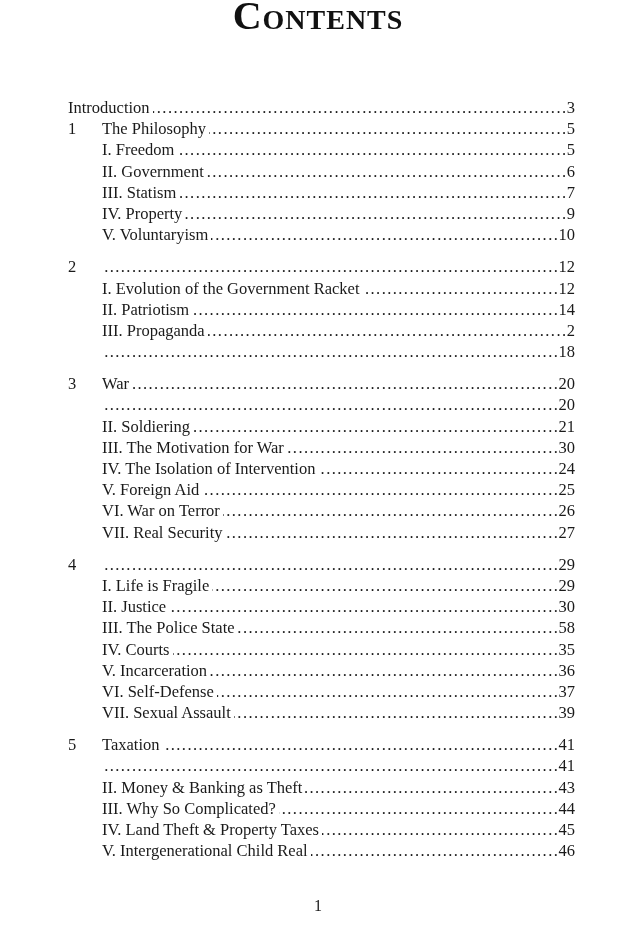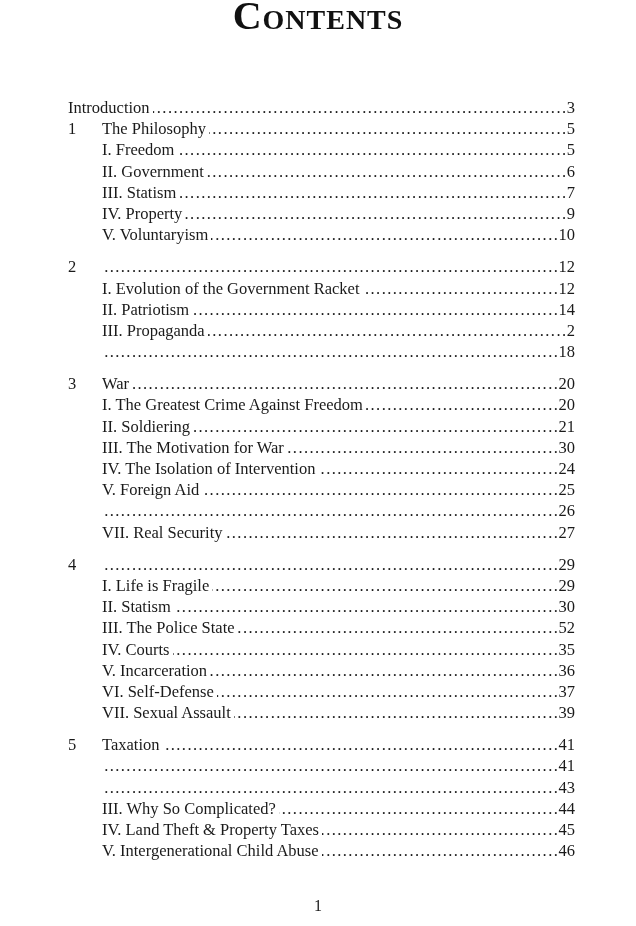--- a/index.html
+++ b/index.html
@@ -171,21 +171,20 @@
       </div>
       <div class="group">
         <div class="row">
           <span class="num">3</span>
           <span class="label">War</span>
           <span class="dots"></span>
           <span class="page">20</span>
         </div>
         <div class="row">
           <span class="num"></span>
-          <span class="label">I. The Greatest Crime Against Freedom</span>
           <span class="dots"></span>
           <span class="page">20</span>
         </div>
         <div class="row">
           <span class="num"></span>
           <span class="label">II. Soldiering</span>
           <span class="dots"></span>
           <span class="page">21</span>
         </div>
         <div class="row">
@@ -201,20 +200,21 @@
           <span class="page">24</span>
         </div>
         <div class="row">
           <span class="num"></span>
           <span class="label">V. Foreign Aid</span>
           <span class="dots"></span>
           <span class="page">25</span>
         </div>
         <div class="row">
           <span class="num"></span>
+          <span class="label">VI. War on Terror</span>
           <span class="dots"></span>
           <span class="page">26</span>
         </div>
         <div class="row">
           <span class="num"></span>
           <span class="label">VII. Real Security</span>
           <span class="dots"></span>
           <span class="page">27</span>
         </div>
       </div>
@@ -225,29 +225,29 @@
           <span class="page">29</span>
         </div>
         <div class="row">
           <span class="num"></span>
           <span class="label">I. Life is Fragile</span>
           <span class="dots"></span>
           <span class="page">29</span>
         </div>
         <div class="row">
           <span class="num"></span>
-          <span class="label">II. Statism</span>
+          <span class="label">II. Justice</span>
           <span class="dots"></span>
           <span class="page">30</span>
         </div>
         <div class="row">
           <span class="num"></span>
           <span class="label">III. The Police State</span>
           <span class="dots"></span>
-          <span class="page">52</span>
+          <span class="page">58</span>
         </div>
         <div class="row">
           <span class="num"></span>
           <span class="label">IV. Courts</span>
           <span class="dots"></span>
           <span class="page">35</span>
         </div>
         <div class="row">
           <span class="num"></span>
           <span class="label">V. Incarceration</span>
@@ -274,38 +274,39 @@
           <span class="dots"></span>
           <span class="page">41</span>
         </div>
         <div class="row">
           <span class="num"></span>
           <span class="dots"></span>
           <span class="page">41</span>
         </div>
         <div class="row">
           <span class="num"></span>
+          <span class="label">II. Money &amp; Banking as Theft</span>
           <span class="dots"></span>
           <span class="page">43</span>
         </div>
         <div class="row">
           <span class="num"></span>
           <span class="label">III. Why So Complicated?</span>
           <span class="dots"></span>
           <span class="page">44</span>
         </div>
         <div class="row">
           <span class="num"></span>
           <span class="label">IV. Land Theft &amp; Property Taxes</span>
           <span class="dots"></span>
           <span class="page">45</span>
         </div>
         <div class="row">
           <span class="num"></span>
-          <span class="label">V. Intergenerational Child Abuse</span>
+          <span class="label">V. Intergenerational Child Real</span>
           <span class="dots"></span>
           <span class="page">46</span>
         </div>
       </div>
     </div>
 </div>
 
 <div class="folio">1</div>
 
 </body></html>

